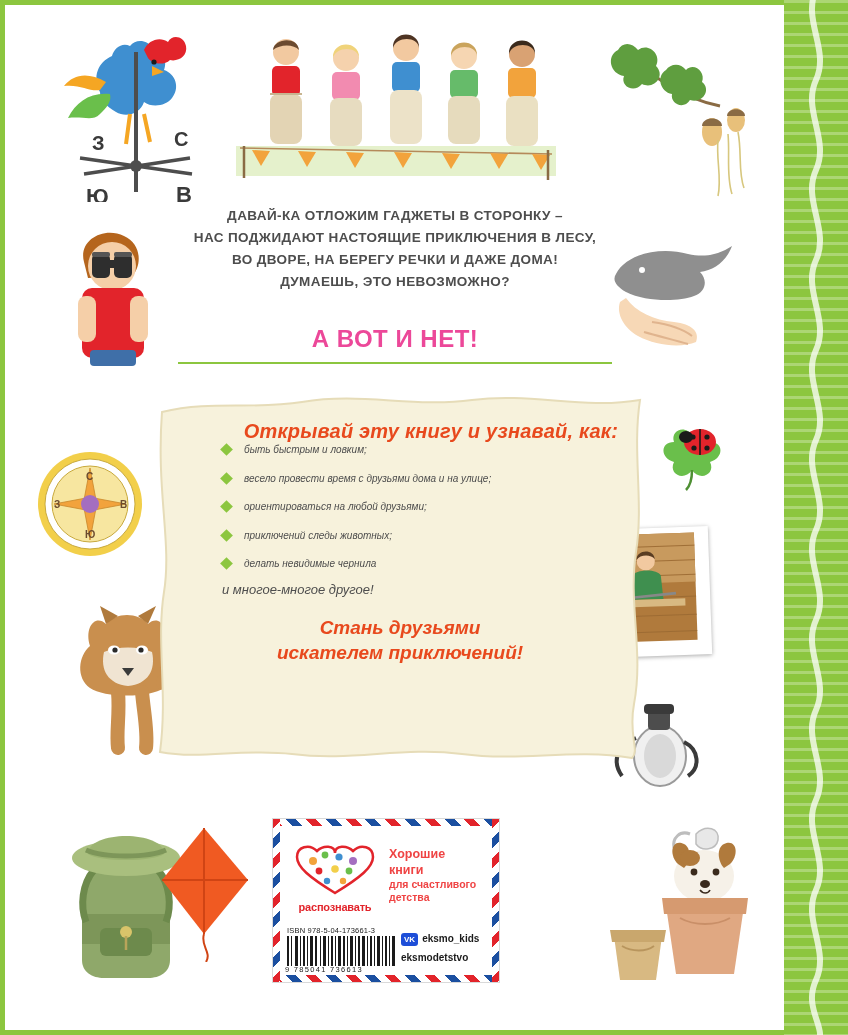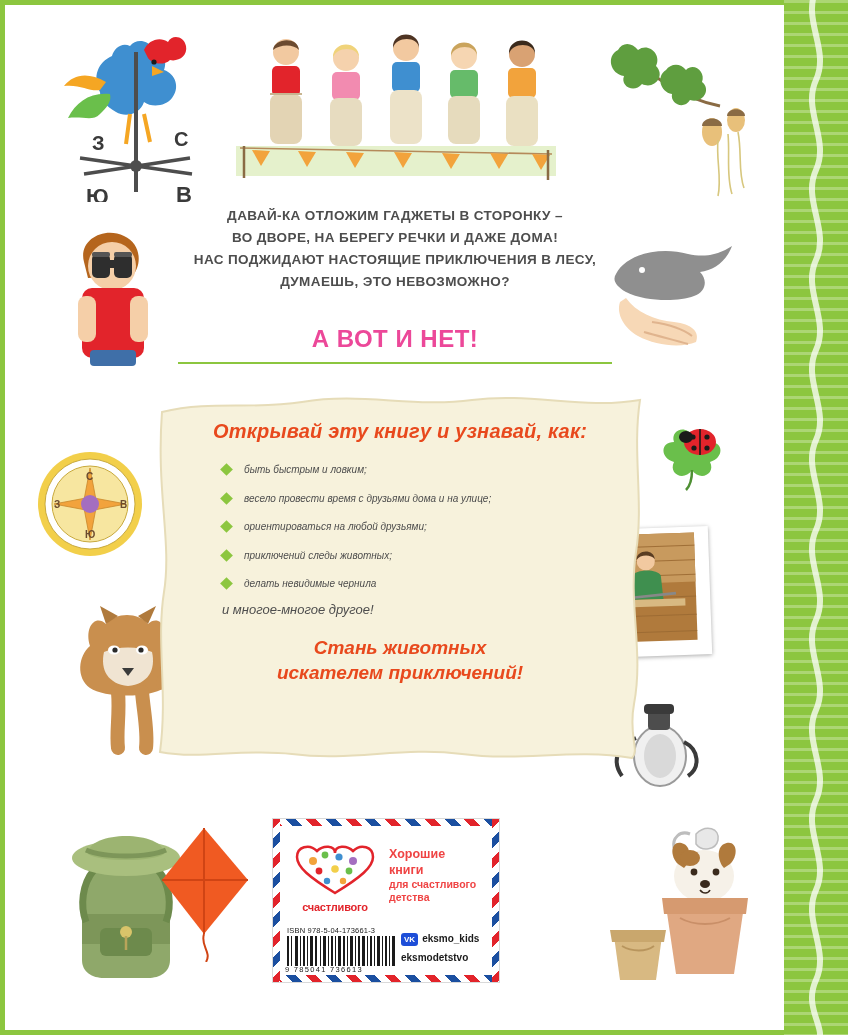--- a/index.html
+++ b/index.html
@@ -106,27 +106,27 @@
     position: absolute;
     inset: 0;
   }
   .paper-content {
     position: absolute;
     left: 30px;
     top: 28px;
     width: 436px;
   }
   .paper-title {
-    text-align: center;
+    text-align: right;
     color: #e8491d;
     font-size: 20px;
     font-weight: bold;
     font-style: italic;
     letter-spacing: 0.2px;
-    margin-bottom: 20px;
+    margin-bottom: 0;
   }
   .bullets {
     list-style: none;
     margin: 0;
     padding: 0 0 0 40px;
   }
   .bullets li {
     position: relative;
     color: #4d4d4d;
     font-size: 10px;
@@ -526,22 +526,22 @@
     </g>
     <g>
       <path d="M18,118 L66,118 L60,162 L24,162 Z" fill="#d8b982"></path>
       <path d="M14,112 L70,112 L68,124 L16,124 Z" fill="#c9a76d"></path>
       <path d="M26,128 C36,134 50,134 58,128" stroke="#b8955d" stroke-width="2" fill="none"></path>
     </g>
   </svg>
 
   <div class="headline">
     <div>ДАВАЙ-КА ОТЛОЖИМ ГАДЖЕТЫ В СТОРОНКУ –</div>
+    <div>НАС ПОДЖИДАЮТ НАСТОЯЩИЕ ПРИКЛЮЧЕНИЯ В ЛЕСУ,</div>
     <div>ВО ДВОРЕ, НА БЕРЕГУ РЕЧКИ И ДАЖЕ ДОМА!</div>
-    <div>НАС ПОДЖИДАЮТ НАСТОЯЩИЕ ПРИКЛЮЧЕНИЯ В ЛЕСУ,</div>
     <div>ДУМАЕШЬ, ЭТО НЕВОЗМОЖНО?</div>
     <div class="headline-accent">А ВОТ И НЕТ!</div>
   </div>
   <div class="rule"></div>
 
   <div class="paper">
     <svg class="paper-bg" viewBox="0 0 496 372" preserveAspectRatio="none">
       <path d="M10,20 C60,8 100,18 150,10 C210,0 260,16 320,8 C380,0 430,18 488,8
                C480,60 492,110 484,160 C476,212 492,260 482,312 C476,344 488,358 480,366
                C420,356 370,370 310,362 C250,354 200,370 140,362 C90,356 50,368 8,360
@@ -551,21 +551,21 @@
       <div class="paper-title">Открывай эту книгу и узнавай, как:</div>
       <ul class="bullets">
         <li><span class="dia"></span><span>быть быстрым и ловким;</span></li>
         <li><span class="dia"></span><span>весело провести время с друзьями дома и на улице;</span></li>
         <li><span class="dia"></span><span>ориентироваться на любой друзьями;</span></li>
         <li><span class="dia"></span><span>приключений следы животных;</span></li>
         <li><span class="dia"></span><span>делать невидимые чернила</span></li>
       </ul>
       <div class="tail">и многое-многое другое!</div>
       <div class="paper-cta">
-        <div>Стань животных</div>
+        <div>Стань друзьями</div>
         <div>искателем приключений!</div>
       </div>
     </div>
   </div>
 
   <div class="pubcard">
     <div class="stripes">
       <div class="stripe-t"></div>
       <div class="stripe-b"></div>
       <div class="stripe-l"></div>
@@ -578,21 +578,21 @@
         <circle cx="24" cy="20" r="4" fill="#f2a33c"></circle>
         <circle cx="36" cy="14" r="3.4" fill="#6abf4b"></circle>
         <circle cx="50" cy="16" r="3.6" fill="#3f8fd0"></circle>
         <circle cx="64" cy="20" r="4" fill="#a46ec0"></circle>
         <circle cx="30" cy="30" r="3.4" fill="#e2242b"></circle>
         <circle cx="46" cy="28" r="3.8" fill="#f2cf4a"></circle>
         <circle cx="60" cy="30" r="3.4" fill="#6abf4b"></circle>
         <circle cx="38" cy="40" r="3.2" fill="#3f8fd0"></circle>
         <circle cx="54" cy="40" r="3.2" fill="#f2a33c"></circle>
       </svg>
-      <div class="pub-logo-name">счастливого</div>
+      <div class="pub-logo-name">распознавать</div>
     </div>
 
     <div class="pub-tagline">
       <div>Хорошие</div>
       <div>книги</div>
       <div class="small">для счастливого</div>
       <div class="small">детства</div>
     </div>
 
     <div class="isbn-text">ISBN 978-5-04-173661-3</div>

